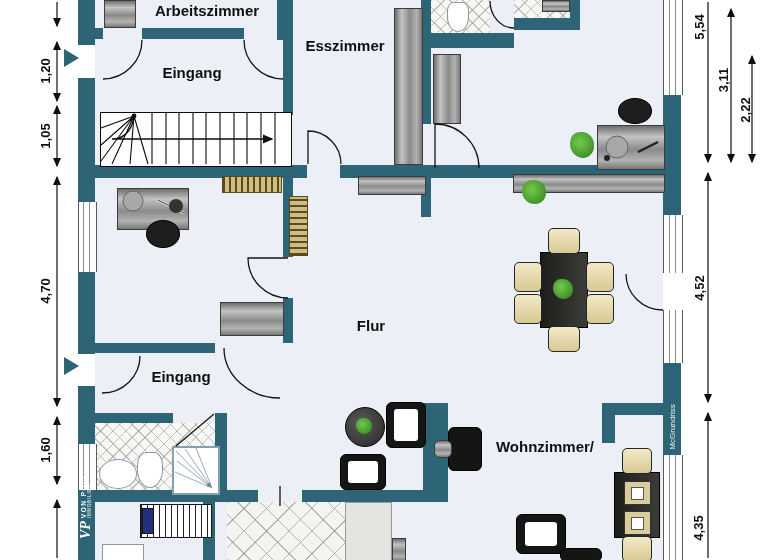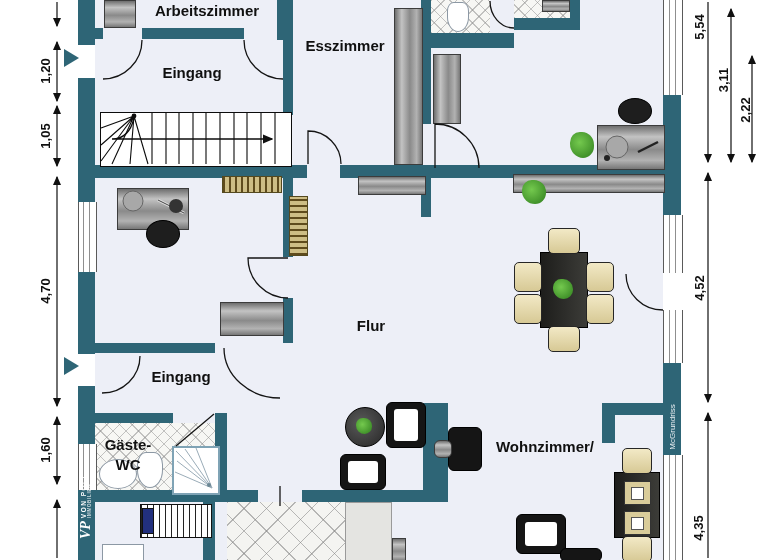--- a/index.html
+++ b/index.html
@@ -234,24 +234,20 @@
       <path d="M708,173 V402" marker-start="url(#ah)" marker-end="url(#ah)"></path>
       <path d="M708,413 V558" marker-start="url(#ah)"></path>
     </g>
   </svg>
 
   <div class="lbl" style="left:207px;top:11px">Arbeitszimmer</div>
   <div class="lbl" style="left:345px;top:46px">Esszimmer</div>
   <div class="lbl" style="left:192px;top:73px">Eingang</div>
   <div class="lbl" style="left:371px;top:326px">Flur</div>
   <div class="lbl" style="left:181px;top:377px">Eingang</div>
-  <div class="lbl" style="left:128px;top:454px">
-    <div>Gäste-</div>
-    <div>WC</div>
-  </div>
   <div class="lbl" style="left:545px;top:447px">
     <div>Wohnzimmer/</div>
   </div>
 
   <div class="dim" style="left:45px;top:71px">1,20</div>
   <div class="dim" style="left:45px;top:136px">1,05</div>
   <div class="dim" style="left:45px;top:291px">4,70</div>
   <div class="dim" style="left:45px;top:450px">1,60</div>
   <div class="dim" style="left:699px;top:27px">5,54</div>
   <div class="dim" style="left:723px;top:80px">3,11</div>

